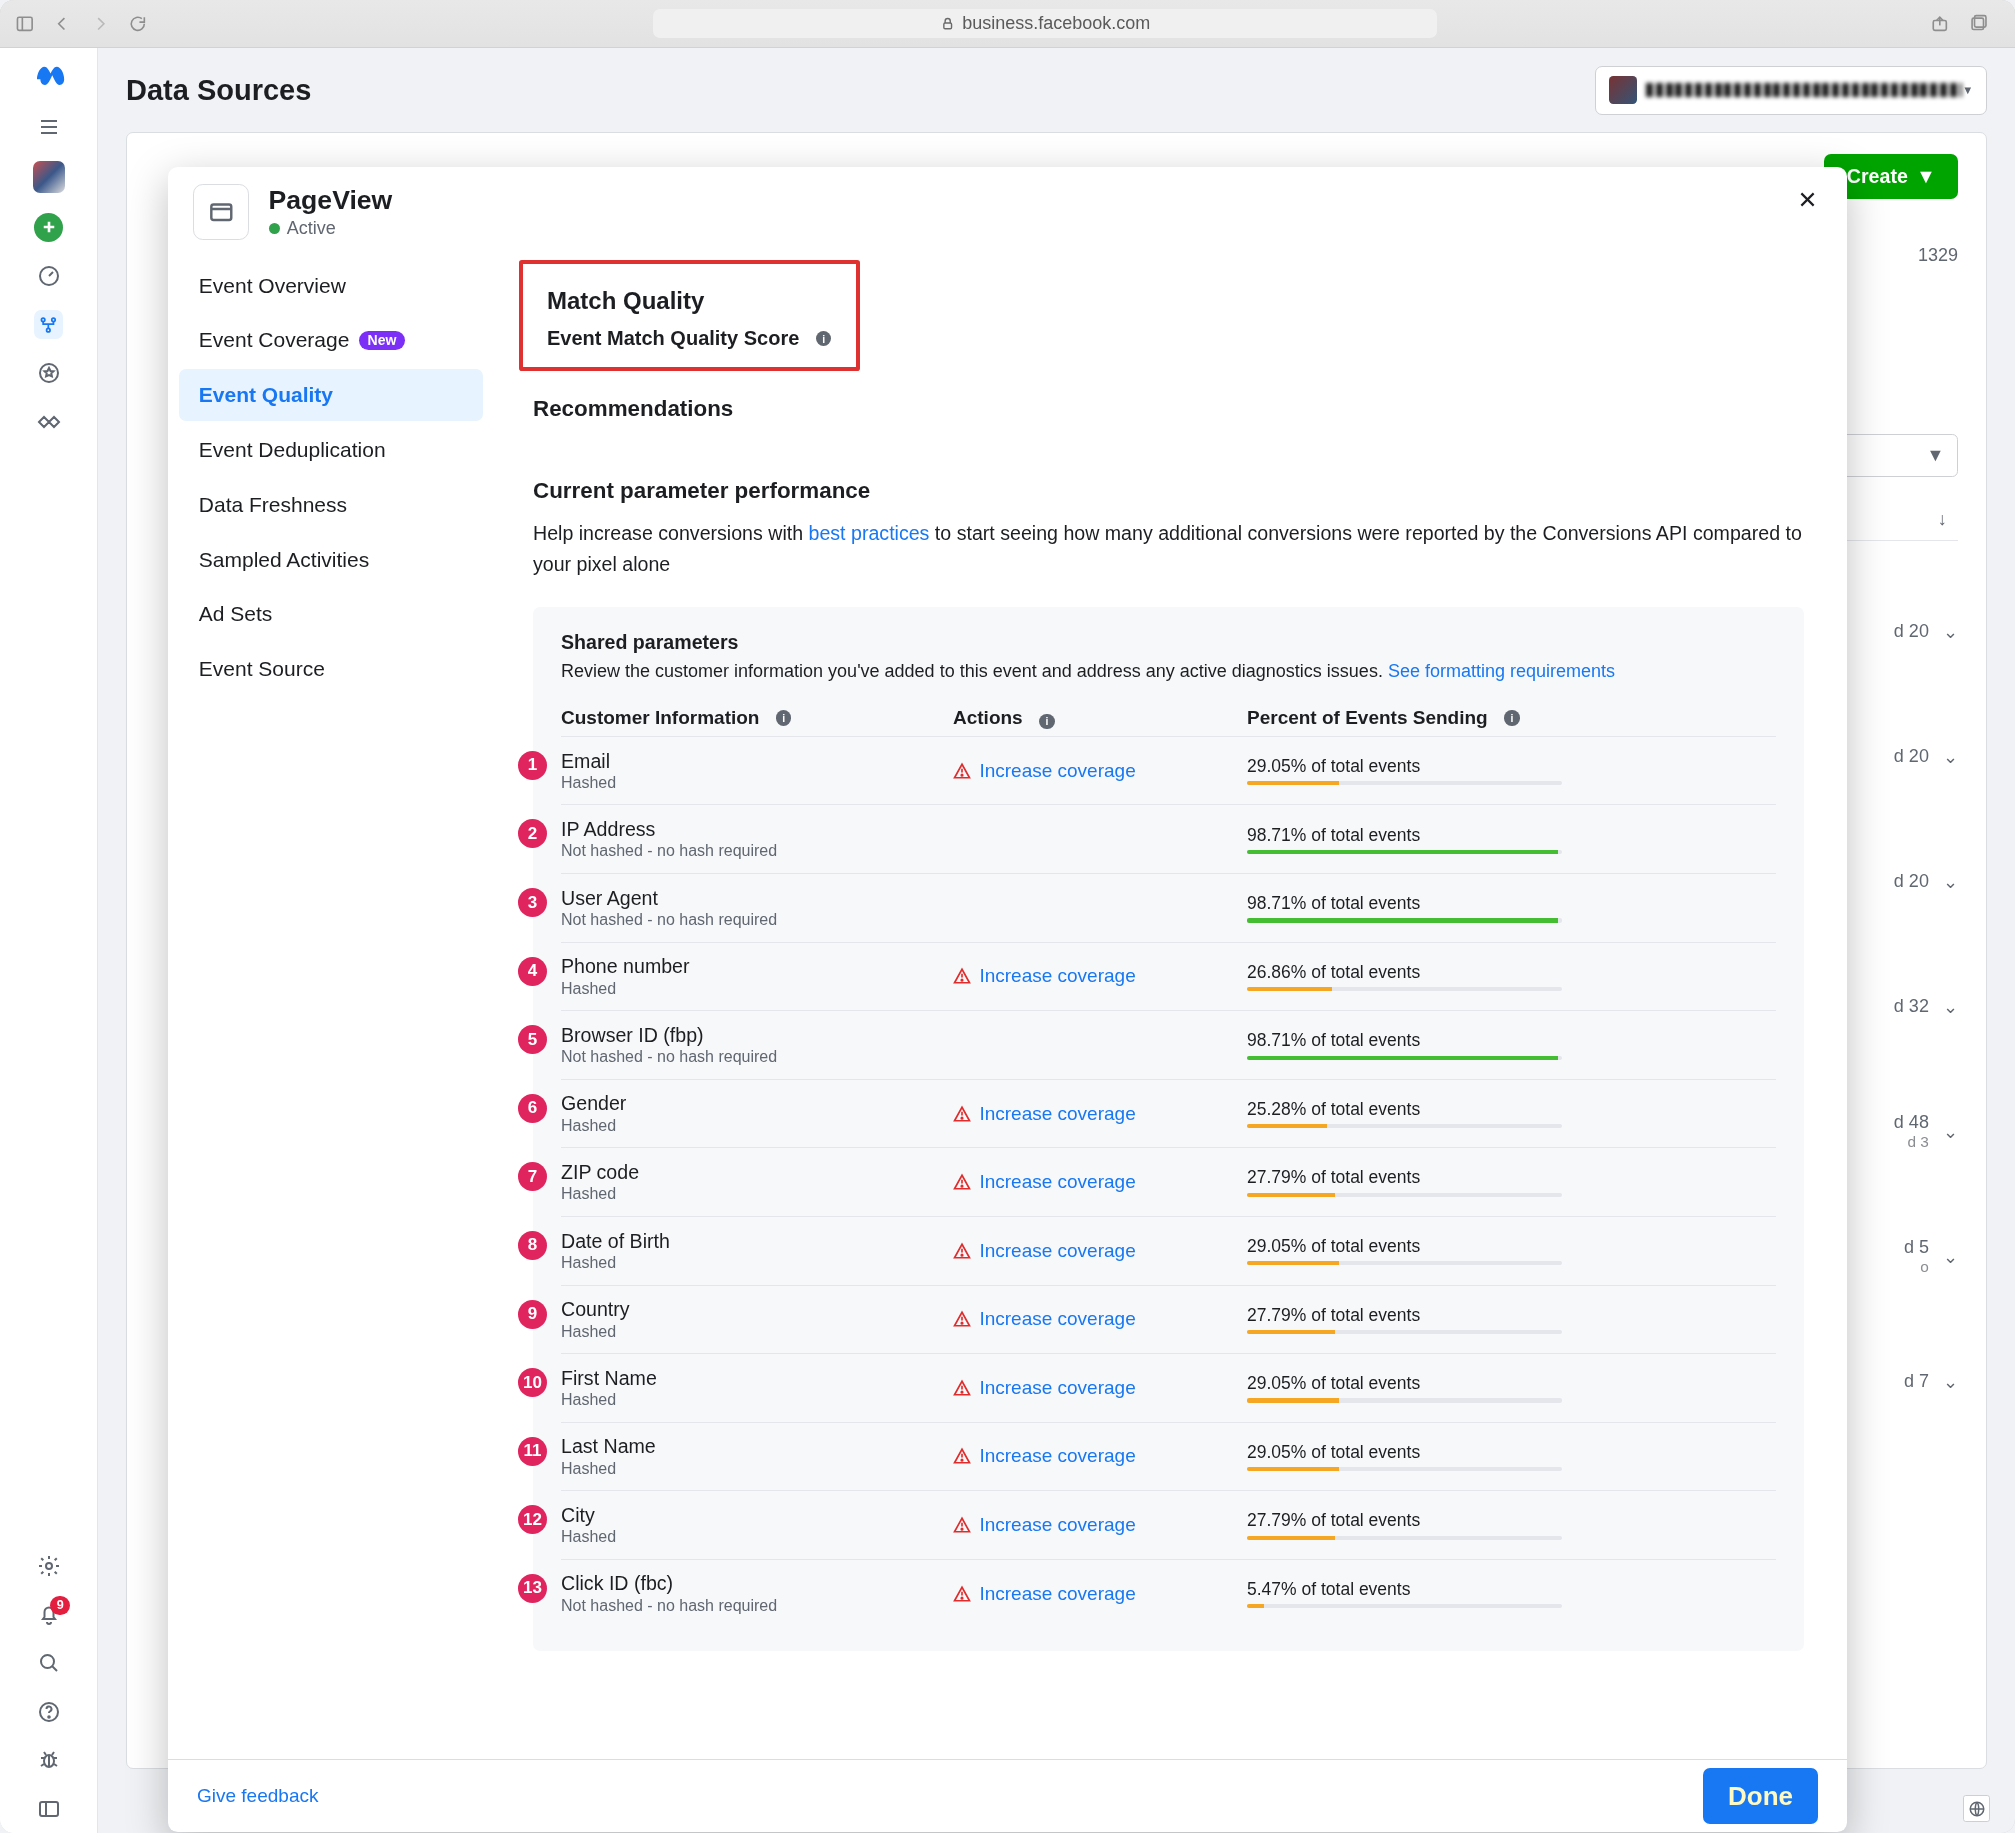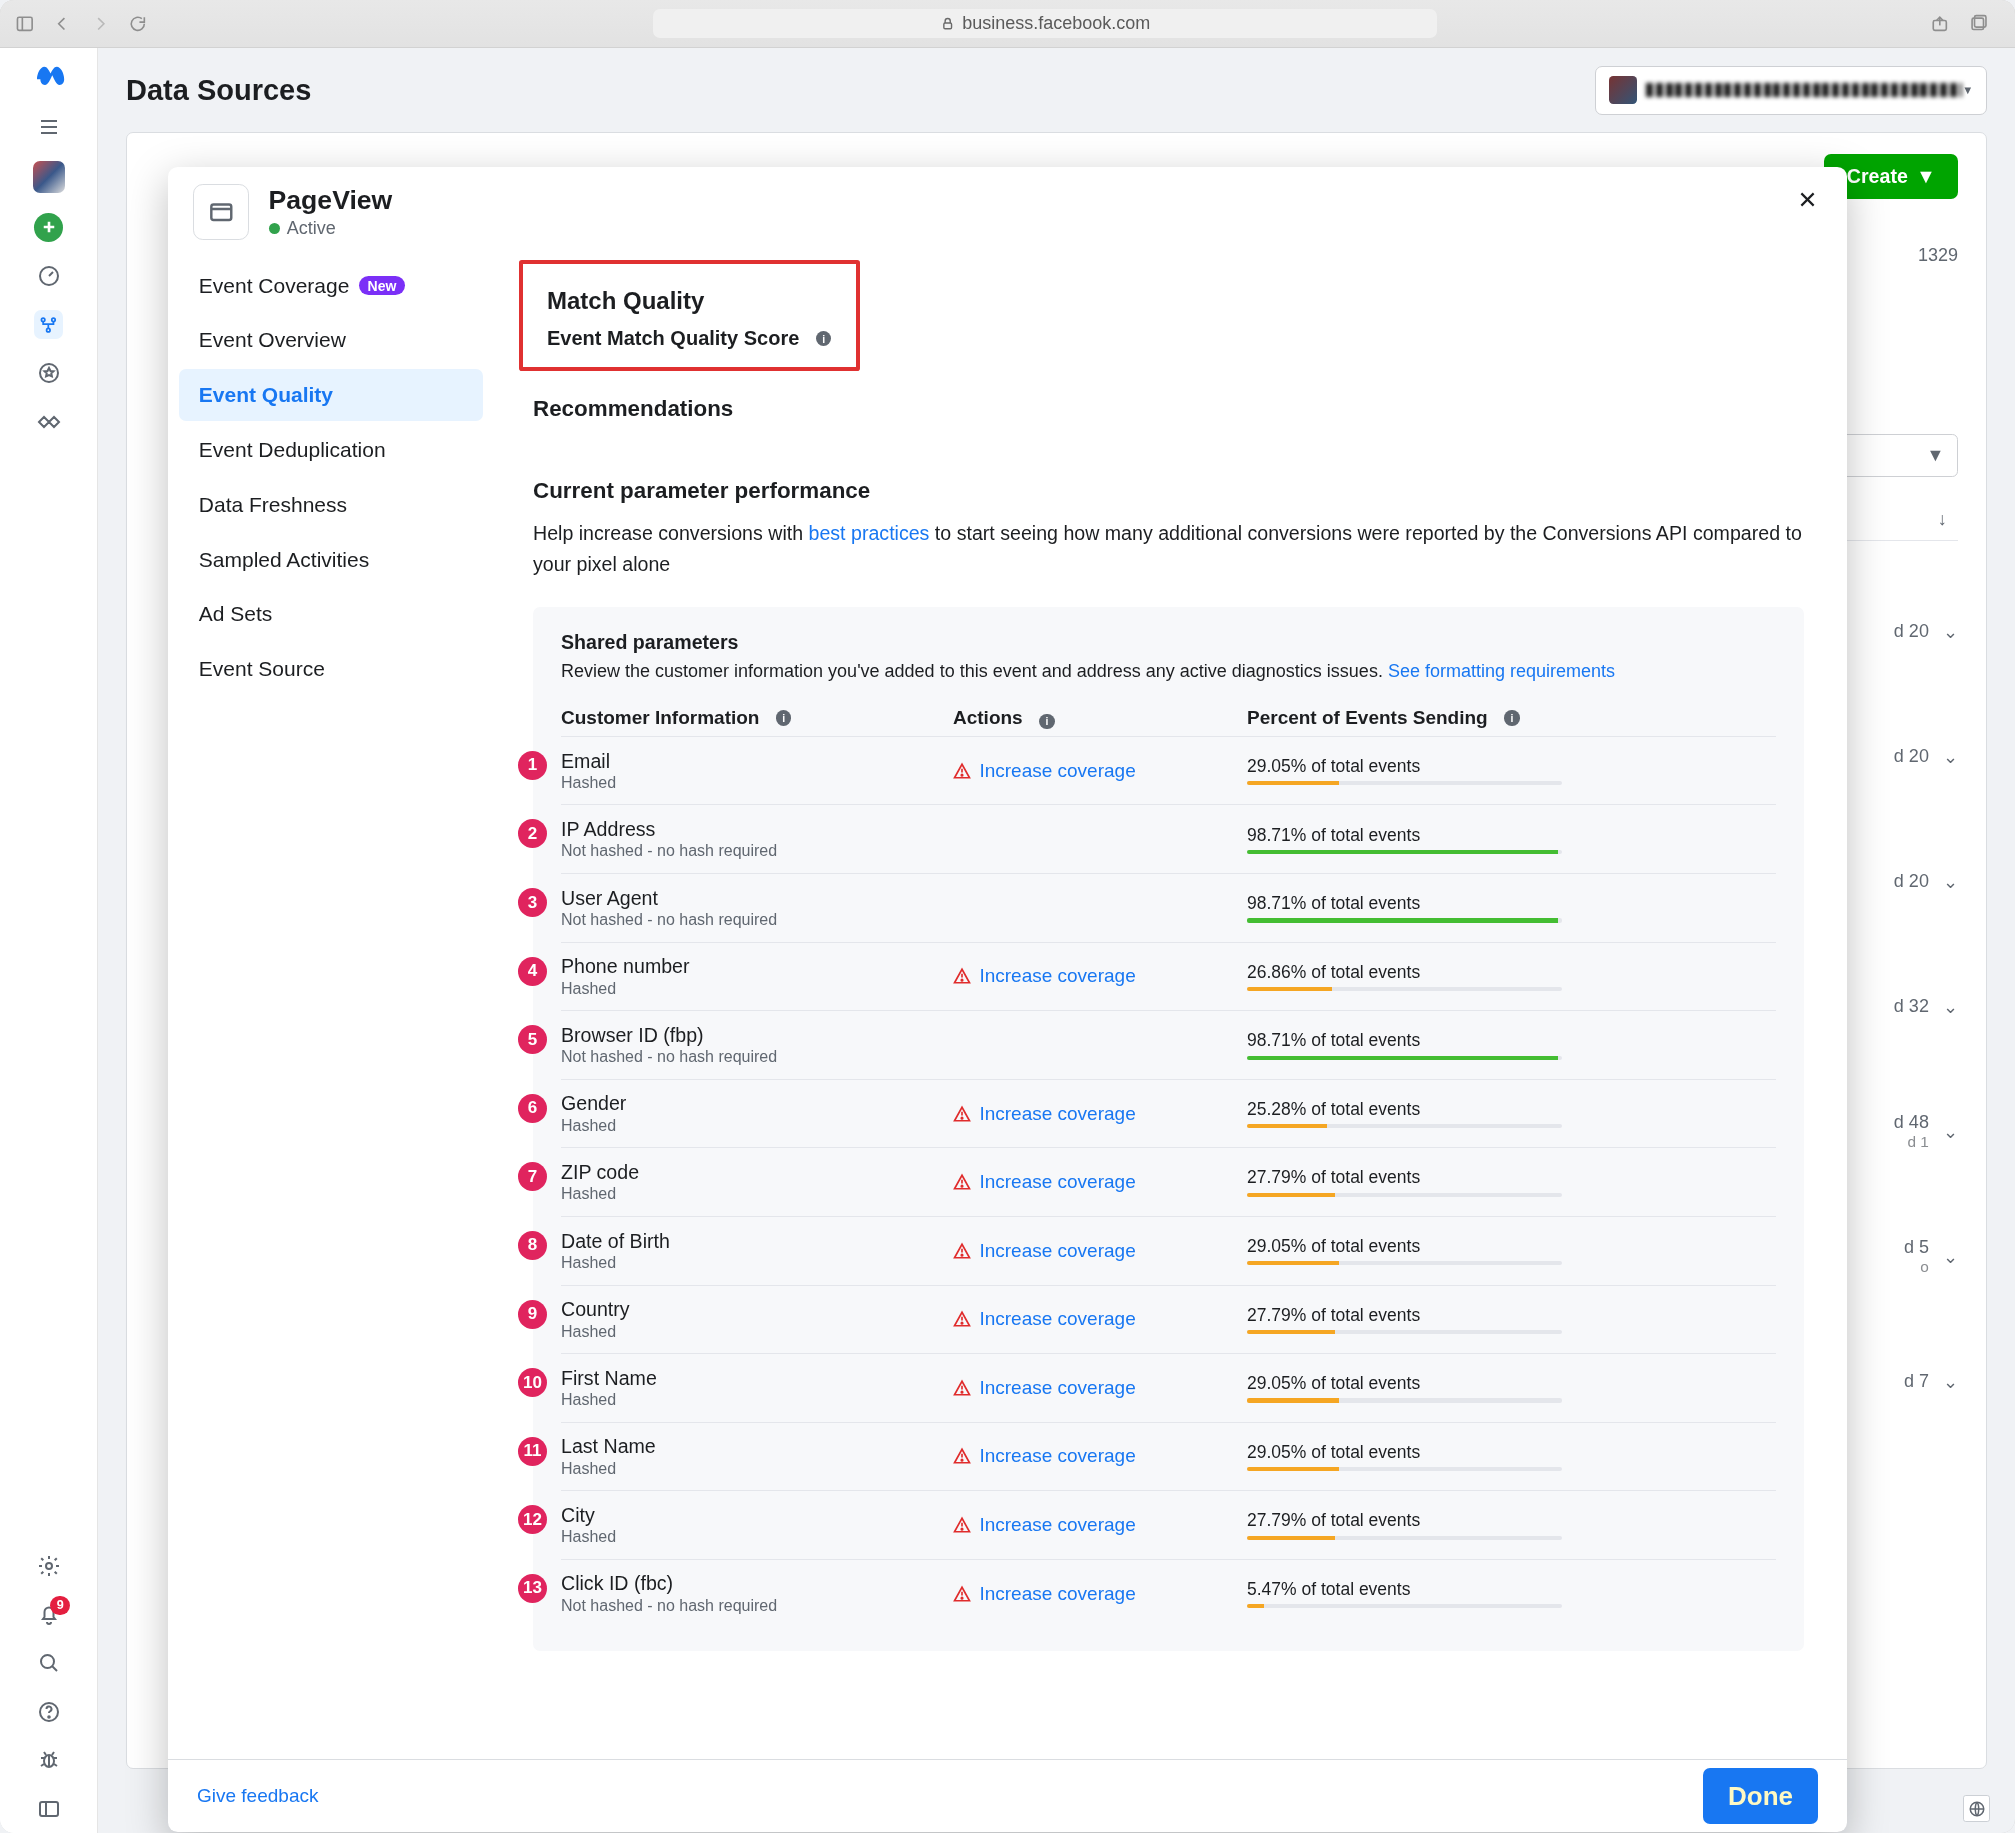--- a/index.html
+++ b/index.html
@@ -277,21 +277,21 @@
               </div>
               <div class="bgrow" style="height: 125px;">
                 <div style="text-align:right;">d 20</div>
                 <span class="bgchev">⌄</span>
               </div>
               <div class="bgrow" style="height: 125px;">
                 <div style="text-align:right;">d 32</div>
                 <span class="bgchev">⌄</span>
               </div>
               <div class="bgrow" style="height: 125px;">
-                <div style="text-align:right;">d 48<div style="font-size:15.4px;color:#8a8d91">d 1</div></div>
+                <div style="text-align:right;">d 48<div style="font-size:15.4px;color:#8a8d91">d 3</div></div>
                 <span class="bgchev">⌄</span>
               </div>
               <div class="bgrow" style="height: 125px;">
                 <div style="text-align:right;">d 5<div style="font-size:15.4px;color:#8a8d91">o</div></div>
                 <span class="bgchev">⌄</span>
               </div>
               <div class="bgrow" style="height: 125px;">
                 <div style="text-align:left;">d 7</div>
                 <span class="bgchev">⌄</span>
               </div>
@@ -325,25 +325,25 @@
           <div class="mstatus">
               <span class="dot"></span>
               <span>Active</span>
             </div>
         </div>
       </div>
 
       <div class="mbody">
         <div class="sidenav">
           <div class="item">
+              <span>Event Overview</span>
+            </div>
+          <div class="item">
               <span>Event Coverage</span>
               <span class="pill">New</span>
-            </div>
-          <div class="item">
-              <span>Event Overview</span>
             </div>
           <div class="item active">
               <span>Event Quality</span>
             </div>
           <div class="item">
               <span>Event Deduplication</span>
             </div>
           <div class="item">
               <span>Data Freshness</span>
             </div>

